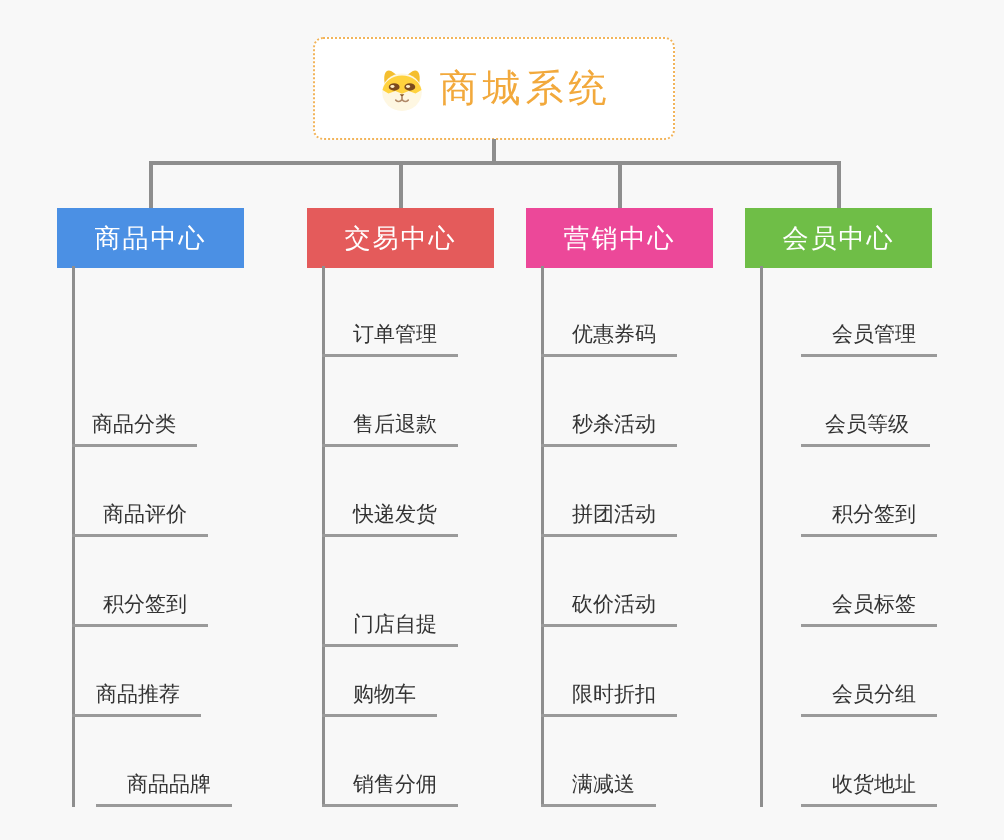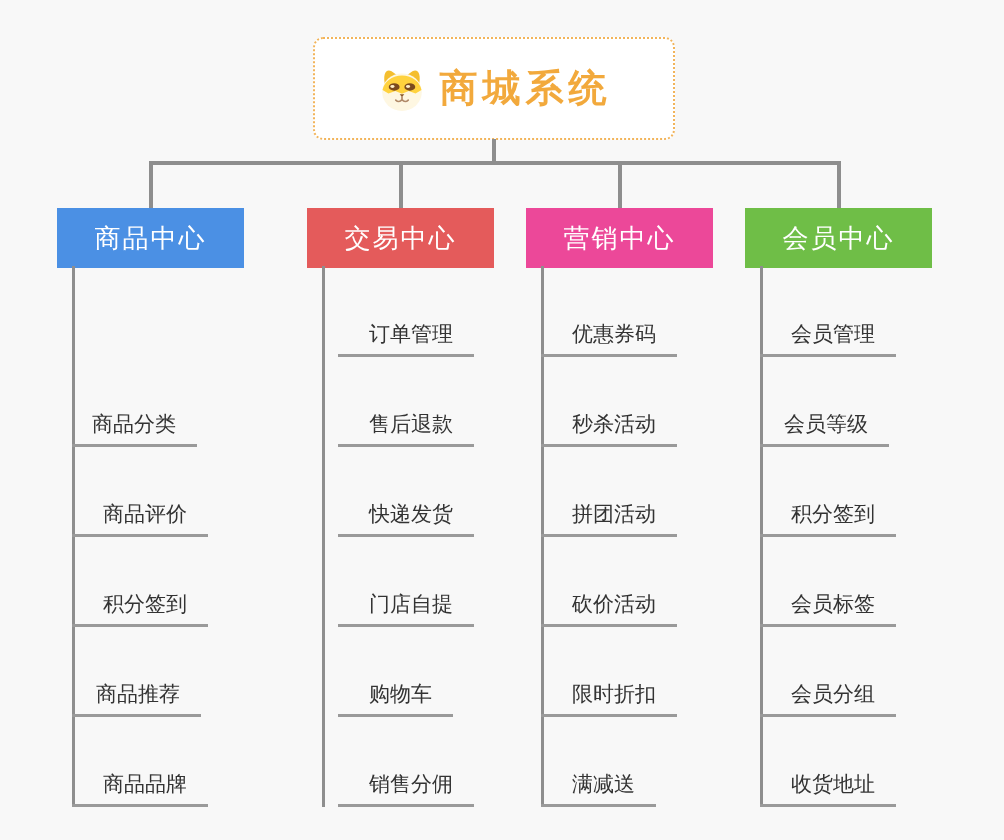--- a/index.html
+++ b/index.html
@@ -26,21 +26,21 @@
     white-space:nowrap;cursor:default;}
   .h0{left:57px}.h1{left:307px}.h2{left:526px}.h3{left:745px}
 
   
   .trunk{top:266px;width:3px;height:541px;}
   .t0{left:72px}.t1{left:322px}.t2{left:541px}.t3{left:760px}
 
   
   .item{position:absolute;font-size:21px;line-height:26px;color:#333333;white-space:nowrap;
     padding:0 21px 7px 31px;border-bottom:3px solid #9A9A9A;}
-  .c0{left:72px}.c1{left:338px}.c2{left:541px}.c3{left:760px}
+  .c0{left:72px}.c1{left:322px}.c2{left:541px}.c3{left:801px}
   .r0{top:321px}.r1{top:411px}.r2{top:501px}.r3{top:591px}.r4{top:681px}.r5{top:771px}
 </style>
 </head>
 <body>
 
 <div class="canvas" style="background-color: rgb(248, 248, 248); color: rgb(51, 51, 51);">
 
   <div class="root-node" style="border-color: rgb(242, 180, 90);">
     <span class="root-icon">
       <svg width="50" height="46" viewBox="0 0 48 44" aria-hidden="true">
@@ -49,21 +49,21 @@
         <ellipse cx="24" cy="25" rx="19" ry="18" fill="#FEF7E2"></ellipse>
         <path d="M5.3 23 a19 17 0 0 1 37.4 0 l-5.7 3.4 -6.6 -2.6 -6.4 2.8 -6.4 -2.8 -6.6 2.6 Z" fill="#FFD23E"></path>
         <ellipse cx="16.5" cy="20" rx="5.2" ry="3.6" fill="#7A4A1E"></ellipse>
         <ellipse cx="31.5" cy="20" rx="5.2" ry="3.6" fill="#7A4A1E"></ellipse>
         <ellipse cx="14.8" cy="19.6" rx="2" ry="1.4" fill="#FEF0C8"></ellipse>
         <ellipse cx="29.8" cy="19.6" rx="2" ry="1.4" fill="#FEF0C8"></ellipse>
         <path d="M21.8 27 h4.4 l-2.2 2.6 Z" fill="#8A5A2B"></path>
         <path d="M24 29.4 v2.2 M18 32.6 q3 3 6 -0.4 q3 3.4 6 0.4" stroke="#B08968" stroke-width="1.6" fill="none" stroke-linecap="round"></path>
       </svg>
     </span>
-    <span class="root-title" style="color: rgb(242, 169, 60); font-weight: bold;">商城系统</span>
+    <span class="root-title" style="color: rgb(242, 169, 60);">商城系统</span>
   </div>
 
   <div class="line stub" style="background-color: rgb(142, 142, 142);"></div>
   <div class="line hbar" style="background-color: rgb(142, 142, 142);"></div>
   <div class="line drop d0" style="background-color: rgb(142, 142, 142);"></div>
   <div class="line drop d1" style="background-color: rgb(142, 142, 142);"></div>
   <div class="line drop d2" style="background-color: rgb(142, 142, 142);"></div>
   <div class="line drop d3" style="background-color: rgb(142, 142, 142);"></div>
 
   <div class="branch-header h0" style="background-color: rgb(75, 144, 228);">商品中心</div>
@@ -73,26 +73,26 @@
 
   <div class="line trunk t0" style="background-color: rgb(142, 142, 142);"></div>
   <div class="line trunk t1" style="background-color: rgb(142, 142, 142);"></div>
   <div class="line trunk t2" style="background-color: rgb(142, 142, 142);"></div>
   <div class="line trunk t3" style="background-color: rgb(142, 142, 142);"></div>
 
   <div class="item c0 r1" style="border-bottom-color: rgb(154, 154, 154); padding-left: 20px;">商品分类</div>
   <div class="item c0 r2" style="border-bottom-color: rgb(154, 154, 154);">商品评价</div>
   <div class="item c0 r3" style="border-bottom-color: rgb(154, 154, 154);">积分签到</div>
   <div class="item c0 r4" style="border-bottom-color: rgb(154, 154, 154); padding-left: 24px;">商品推荐</div>
-  <div class="item c0 r5" style="border-bottom-color: rgb(154, 154, 154);">商品品牌</div>
+  <div class="item c0 r5" style="border-bottom-color: rgb(154, 154, 154); margin-left: 24px;">商品品牌</div>
 
   <div class="item c1 r0" style="border-bottom-color: rgb(154, 154, 154);">订单管理</div>
   <div class="item c1 r1" style="border-bottom-color: rgb(154, 154, 154);">售后退款</div>
   <div class="item c1 r2" style="border-bottom-color: rgb(154, 154, 154);">快递发货</div>
-  <div class="item c1 r3" style="border-bottom-color: rgb(154, 154, 154);">门店自提</div>
+  <div class="item c1 r3" style="border-bottom-color: rgb(154, 154, 154); margin-top: 20px;">门店自提</div>
   <div class="item c1 r4" style="border-bottom-color: rgb(154, 154, 154);">购物车</div>
   <div class="item c1 r5" style="border-bottom-color: rgb(154, 154, 154);">销售分佣</div>
 
   <div class="item c2 r0" style="border-bottom-color: rgb(154, 154, 154);">优惠券码</div>
   <div class="item c2 r1" style="border-bottom-color: rgb(154, 154, 154);">秒杀活动</div>
   <div class="item c2 r2" style="border-bottom-color: rgb(154, 154, 154);">拼团活动</div>
   <div class="item c2 r3" style="border-bottom-color: rgb(154, 154, 154);">砍价活动</div>
   <div class="item c2 r4" style="border-bottom-color: rgb(154, 154, 154);">限时折扣</div>
   <div class="item c2 r5" style="border-bottom-color: rgb(154, 154, 154);">满减送</div>
 

